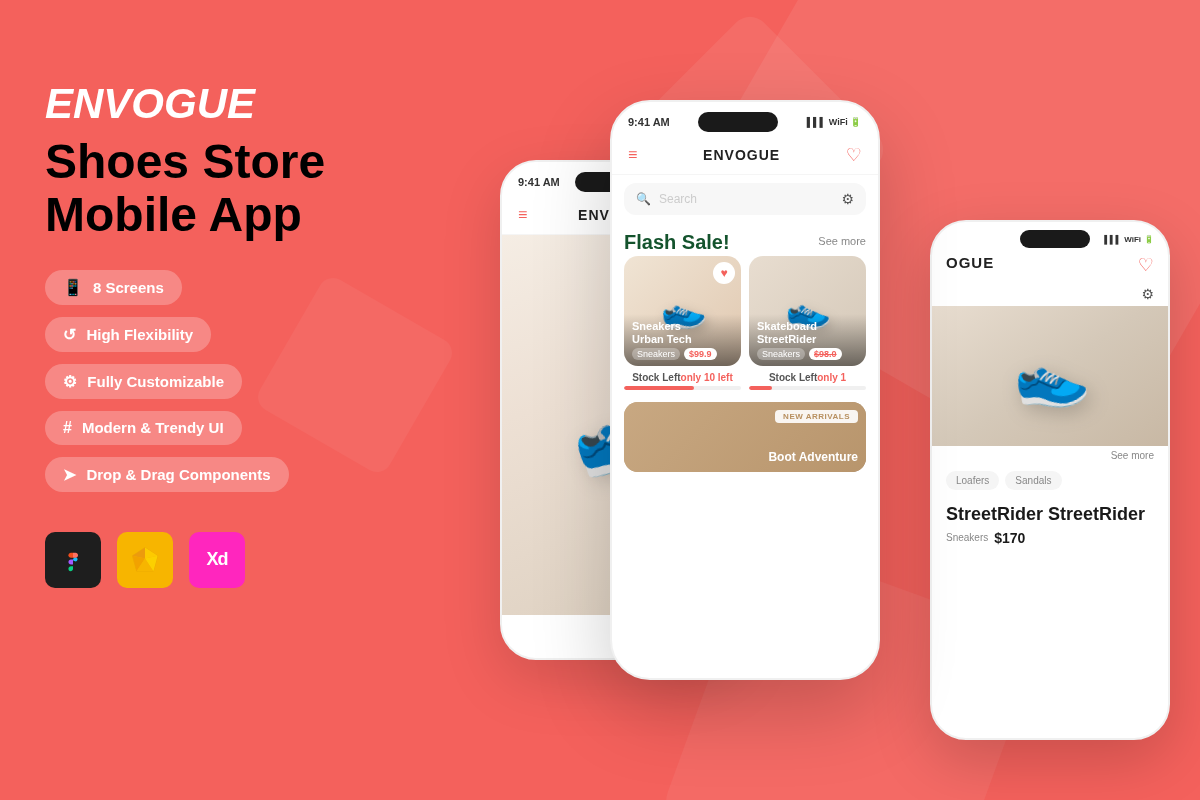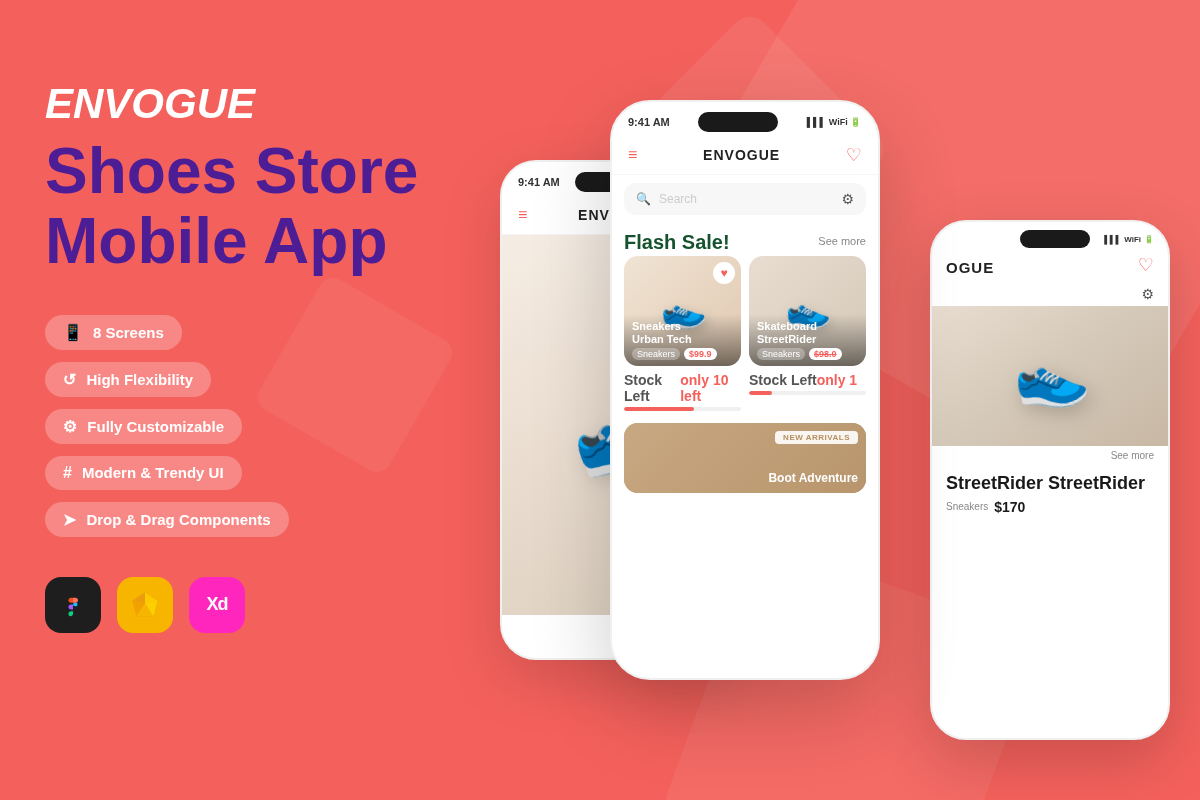--- a/index.html
+++ b/index.html
@@ -53,25 +53,25 @@
 
     .brand-name {
       font-size: 42px;
       font-weight: 800;
       font-style: italic;
       color: white;
       margin-bottom: 8px;
     }
 
     .headline {
-      font-size: 64px;
+      font-size: 48px;
       font-weight: 800;
-      color: #4c1d95;
+      color: #000000;
       line-height: 1.1;
-      margin-bottom: 38px;
+      margin-bottom: 28px;
     }
 
     .features {
       display: flex;
       flex-direction: column;
       gap: 12px;
       margin-bottom: 40px;
     }
 
     .feature-badge {
@@ -95,21 +95,21 @@
 
     .tool-icons {
       display: flex;
       gap: 16px;
       margin-top: 30px;
     }
 
     .tool-icon-box {
       width: 56px;
       height: 56px;
-      border-radius: 16px;
+      border-radius: 10px;
       display: flex;
       align-items: center;
       justify-content: center;
       font-size: 26px;
     }
 
     .figma-box { background: #1E1E1E; }
     .sketch-box { background: #F7B500; }
     .xd-box { background: #FF26BE; }
 
@@ -333,22 +333,22 @@
       font-size: 12px;
     }
 
     
     .stock-section {
       padding: 6px 12px;
     }
 
     .stock-row {
       display: flex;
-      justify-content: flex-start;
-      font-size: 14px;
+      justify-content: center;
+      font-size: 10px;
       color: #888;
       margin-bottom: 3px;
     }
 
     .stock-left-text { color: #555; font-weight: 600; }
     .stock-amount { color: #F4615C; font-weight: 600; }
 
     .stock-bar-container {
       display: flex;
       gap: 8px;
@@ -387,21 +387,21 @@
       align-items: center;
       padding: 8px 14px 0;
       font-size: 10px;
       font-weight: 600;
       color: #333;
     }
 
     .front-header {
       display: flex;
       justify-content: space-between;
-      align-items: flex-end;
+      align-items: flex-start;
       padding: 6px 14px;
     }
 
     .categories-row {
       display: flex;
       gap: 6px;
       padding: 6px 14px;
       font-size: 10px;
     }
 
@@ -676,20 +676,24 @@
     </div>
 
     <div style="width:100%;height:140px;background:linear-gradient(145deg,#e8ddd0,#d4c8b8,#c8b8a4);display:flex;align-items:center;justify-content:center;font-size:60px;">
       <span style="transform:rotate(-10deg);filter:drop-shadow(3px 6px 10px rgba(0,0,0,0.2));">👟</span>
     </div>
 
     <div style="display:flex;justify-content:flex-end;padding:4px 14px;">
       <span style="font-size:10px;color:#888;">See more</span>
     </div>
 
+    <div class="categories-row">
+      <span class="cat-chip">Loafers</span>
+      <span class="cat-chip">Sandals</span>
+    </div>
 
     <div class="front-product-info">
       <div class="front-product-name">StreetRider StreetRider</div>
       <div class="front-product-meta">
         <span class="front-cat-label">Sneakers</span>
         <span class="front-price">$170</span>
       </div>
     </div>
 
   </div>

